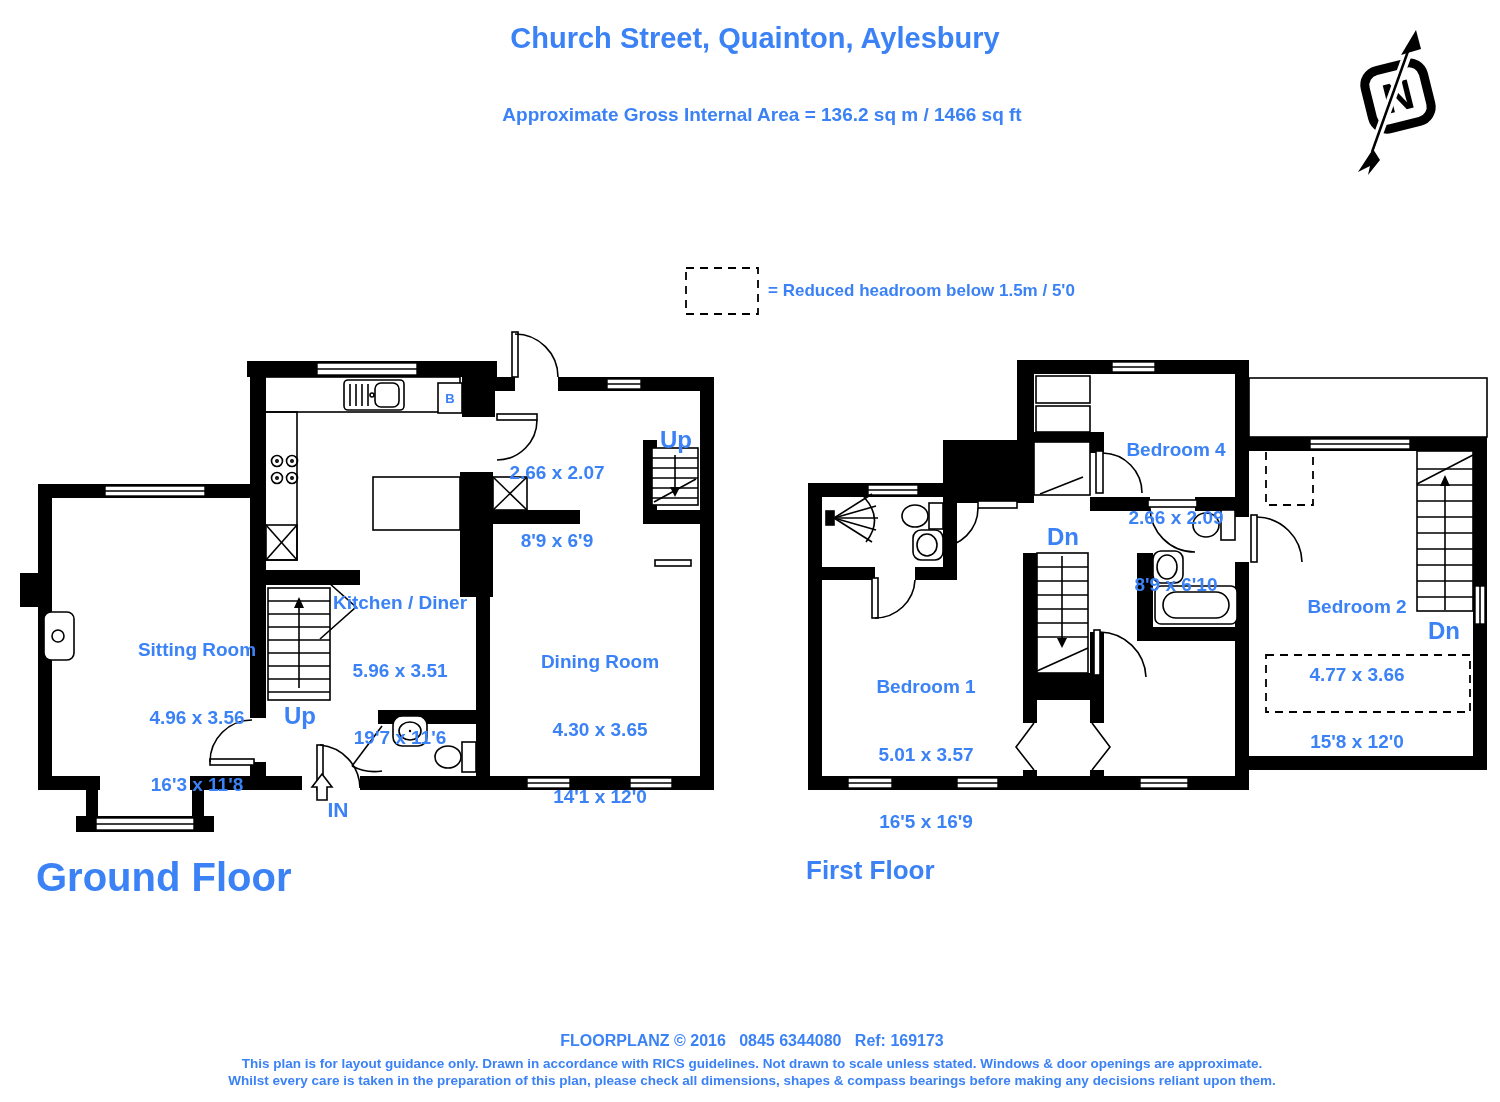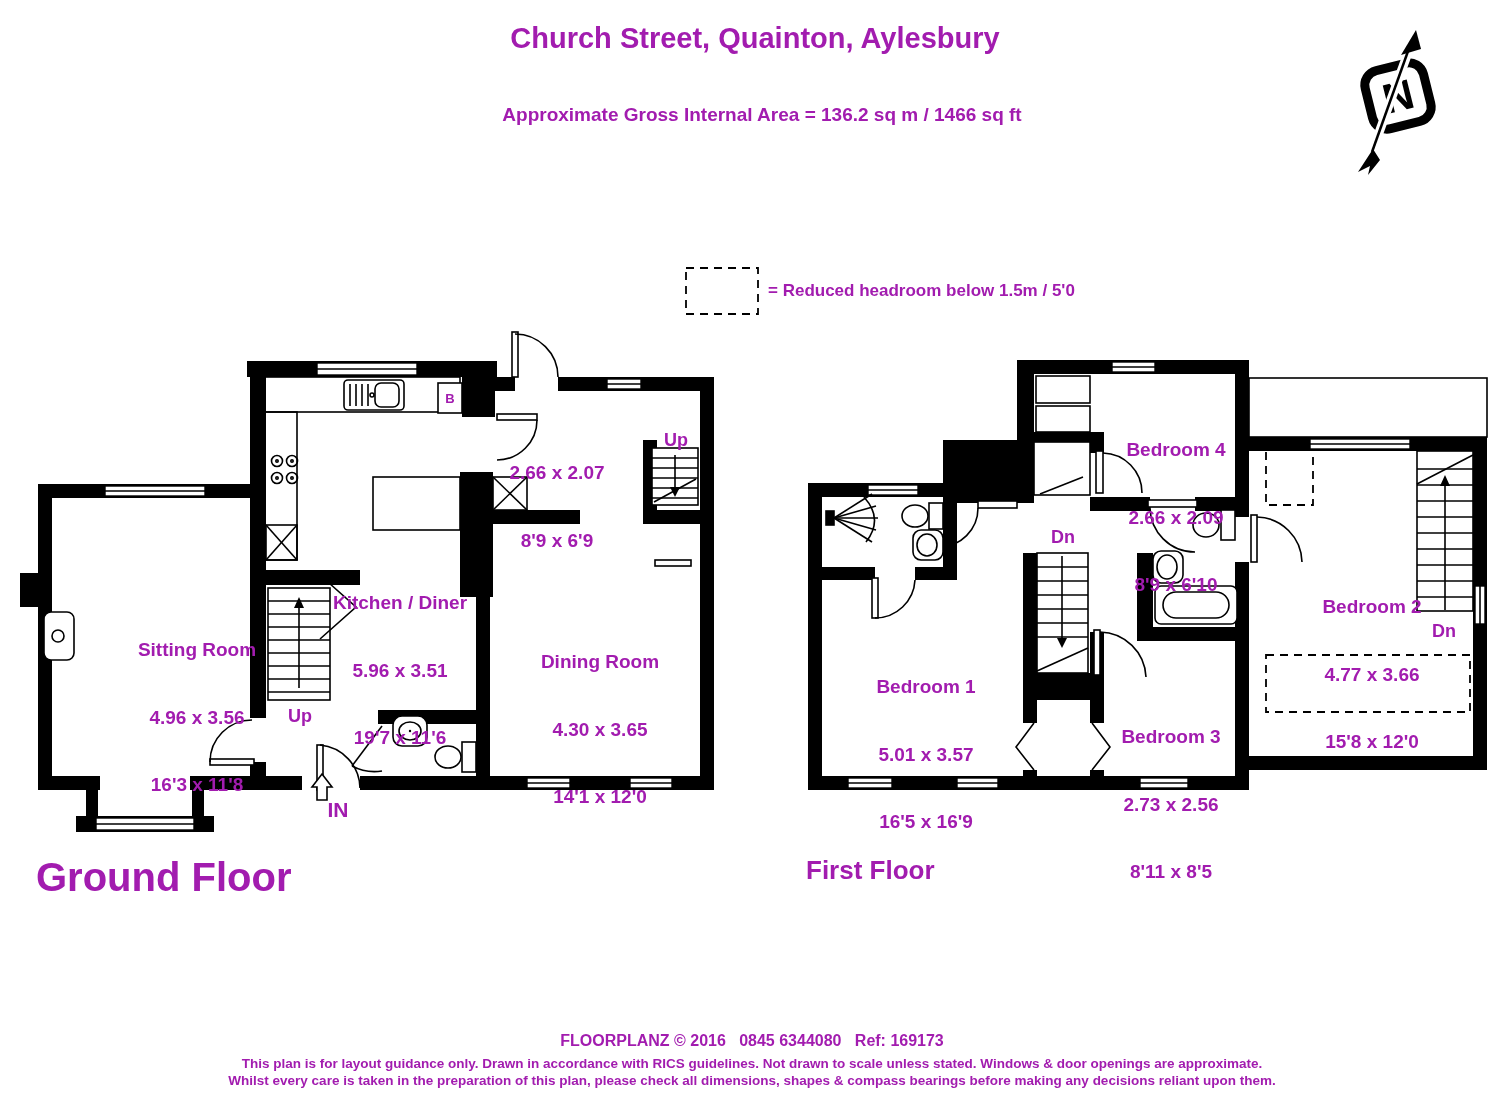--- a/index.html
+++ b/index.html
@@ -1,23 +1,23 @@
 <!DOCTYPE html>
 <html><head>
 <meta charset="utf-8">
 <style>
   html,body{margin:0;padding:0;background:#fff;}
   #canvas{position:relative;width:1500px;height:1102px;background:#fff;
           font-family:"Liberation Sans",sans-serif;color:#000;overflow:hidden;}
   #plan-svg{position:absolute;left:0;top:0;}
-  .abs{position:absolute;font-weight:bold;color:#a21caf;white-space:pre;}
+  .abs{position:absolute;font-weight:bold;color:#3b82f6;white-space:pre;}
   .hcenter{transform:translateX(-50%);}
   .center{transform:translate(-50%,-50%);}
   .room{text-align:center;font-size:19px;line-height:22.5px;}
-  .marker{font-size:18px;}
+  .marker{font-size:24px;}
   .w{fill:#000;}
   .t{fill:none;stroke:#000;stroke-width:1.6;}
   .win{fill:#fff;stroke:#000;stroke-width:1.4;}
   .dash{fill:none;stroke:#000;stroke-width:1.8;stroke-dasharray:8 6;}
   .fx{fill:#fff;stroke:#000;stroke-width:1.6;}
 </style>
 </head>
 <body>
 
 <div id="canvas">
@@ -380,29 +380,24 @@
 <div class="abs center marker" style="left:676px;top:440px;">Up</div>
 <div class="abs center marker" style="left:300px;top:716px;">Up</div>
 <div class="abs center" style="left:323px;top:810px;font-size:21px;margin-left:15px;">IN</div>
 <div class="abs center" style="left:450px;top:398px;font-size:13px;">B</div>
 
 <div class="abs hcenter room" style="left:926px;top:631px;">
   <div>Bedroom 1</div>
   <div>5.01 x 3.57</div>
   <div>16'5 x 16'9</div>
 </div>
-<div class="abs hcenter room" style="left:1357px;top:551px;margin-left:15px;">
+<div class="abs hcenter room" style="left:1357px;top:551px;">
   <div>Bedroom 2</div>
   <div>4.77 x 3.66</div>
   <div>15'8 x 12'0</div>
-</div>
-<div class="abs hcenter room" style="left:1171px;top:681px;">
-  <div>Bedroom 3</div>
-  <div>2.73 x 2.56</div>
-  <div>8'11 x 8'5</div>
 </div>
 <div class="abs hcenter room" style="left:1176px;top:394px;">
   <div>Bedroom 4</div>
   <div>2.66 x 2.09</div>
   <div>8'9 x 6'10</div>
 </div>
 
 <div class="abs center marker" style="left:1063px;top:537px;">Dn</div>
 <div class="abs center marker" style="left:1444px;top:631px;">Dn</div>
 

